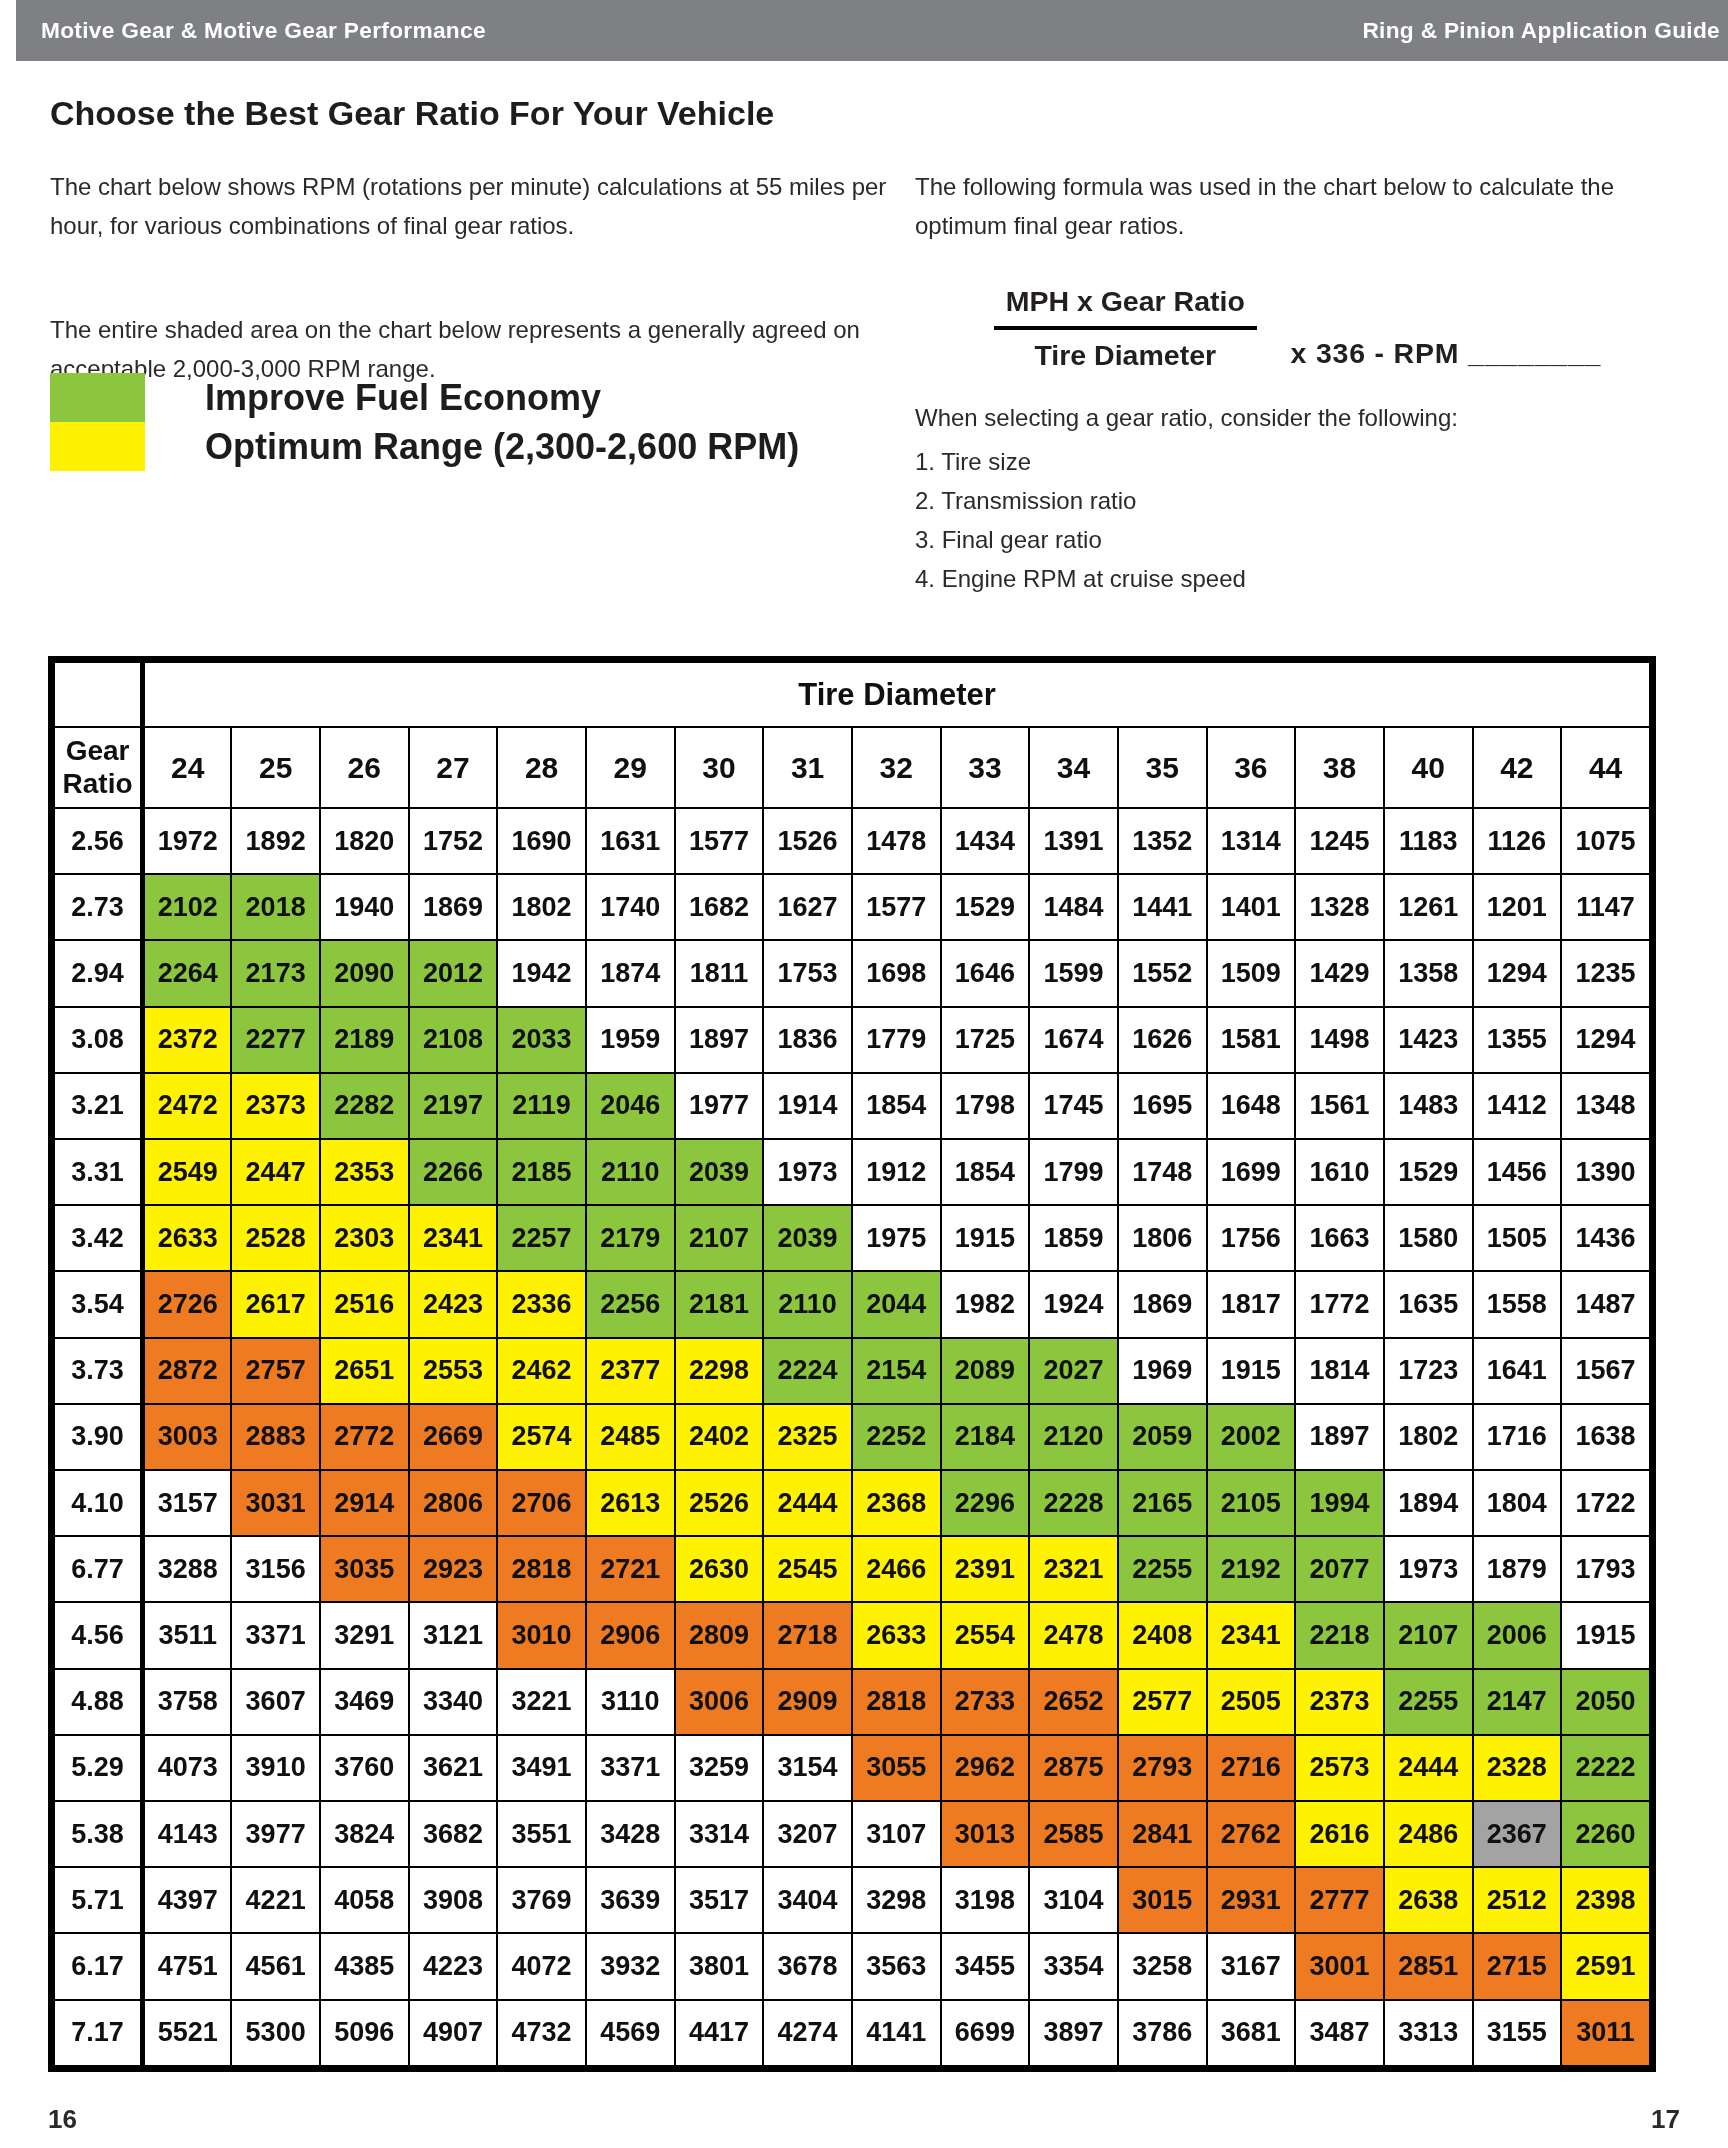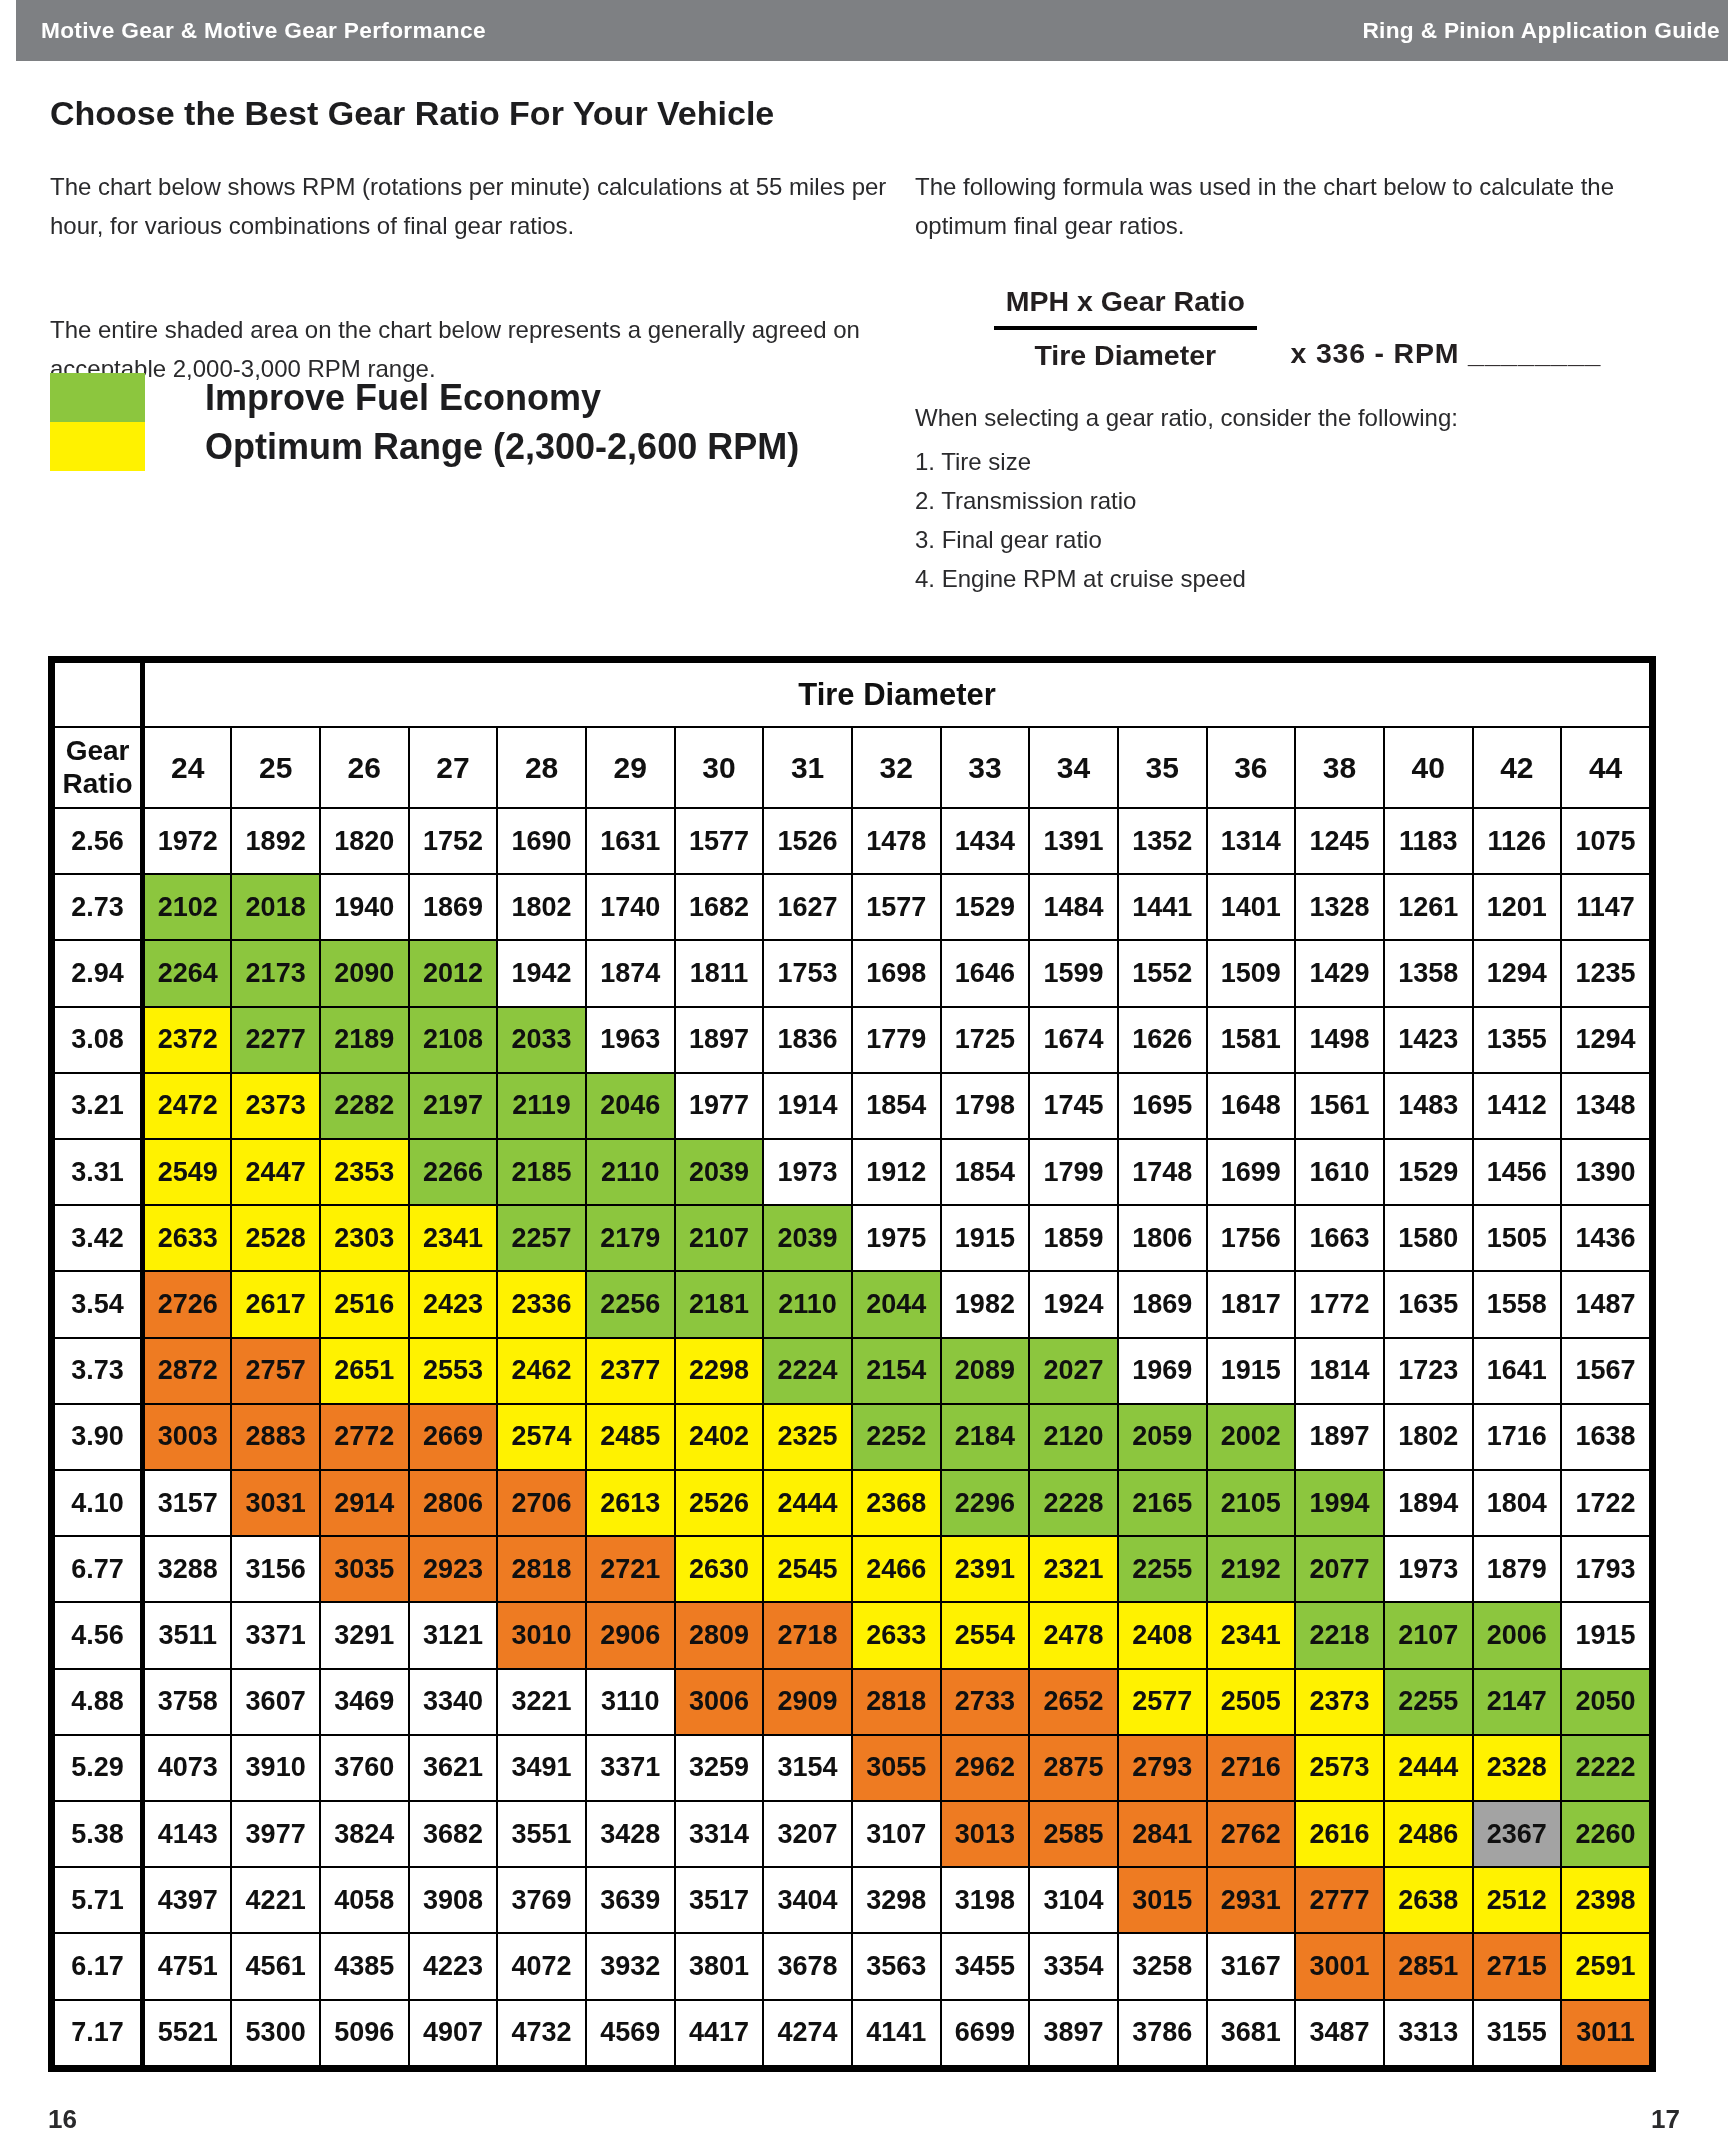--- a/index.html
+++ b/index.html
@@ -187,21 +187,21 @@
             <td class="val" style="background:#ffffff">1294</td>
             <td class="val" style="background:#ffffff">1235</td>
           </tr>
           <tr>
             <td class="ratio thickR">3.08</td>
             <td class="val" style="background:#fff200">2372</td>
             <td class="val" style="background:#8cc63e">2277</td>
             <td class="val" style="background:#8cc63e">2189</td>
             <td class="val" style="background:#8cc63e">2108</td>
             <td class="val" style="background:#8cc63e">2033</td>
-            <td class="val" style="background:#ffffff">1963</td>
+            <td class="val" style="background:#ffffff">1959</td>
             <td class="val" style="background:#ffffff">1897</td>
             <td class="val" style="background:#ffffff">1836</td>
             <td class="val" style="background:#ffffff">1779</td>
             <td class="val" style="background:#ffffff">1725</td>
             <td class="val" style="background:#ffffff">1674</td>
             <td class="val" style="background:#ffffff">1626</td>
             <td class="val" style="background:#ffffff">1581</td>
             <td class="val" style="background:#ffffff">1498</td>
             <td class="val" style="background:#ffffff">1423</td>
             <td class="val" style="background:#ffffff">1355</td>

